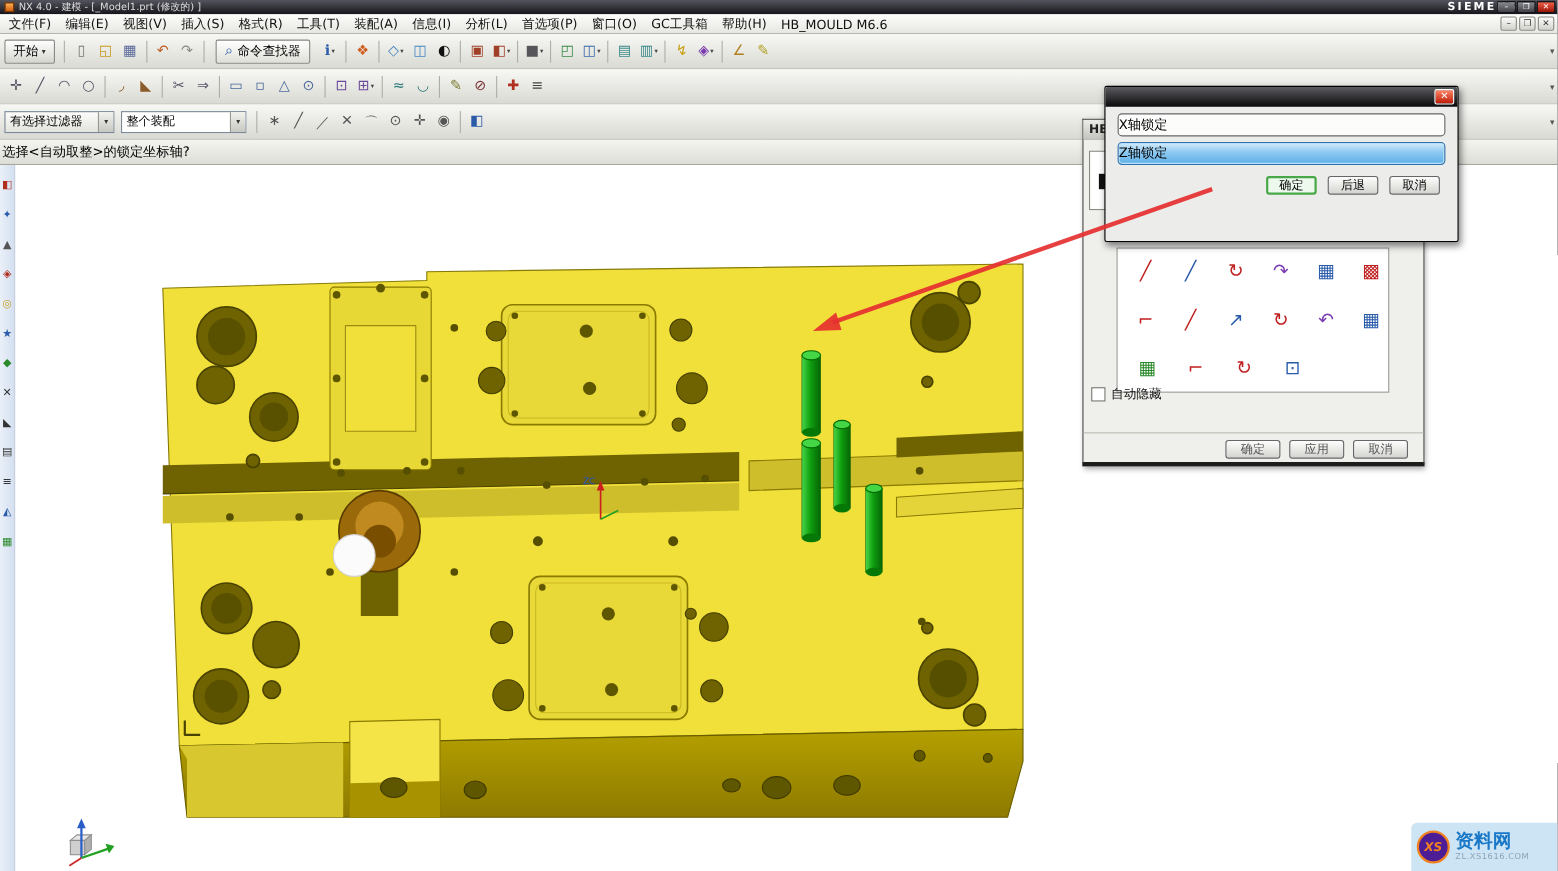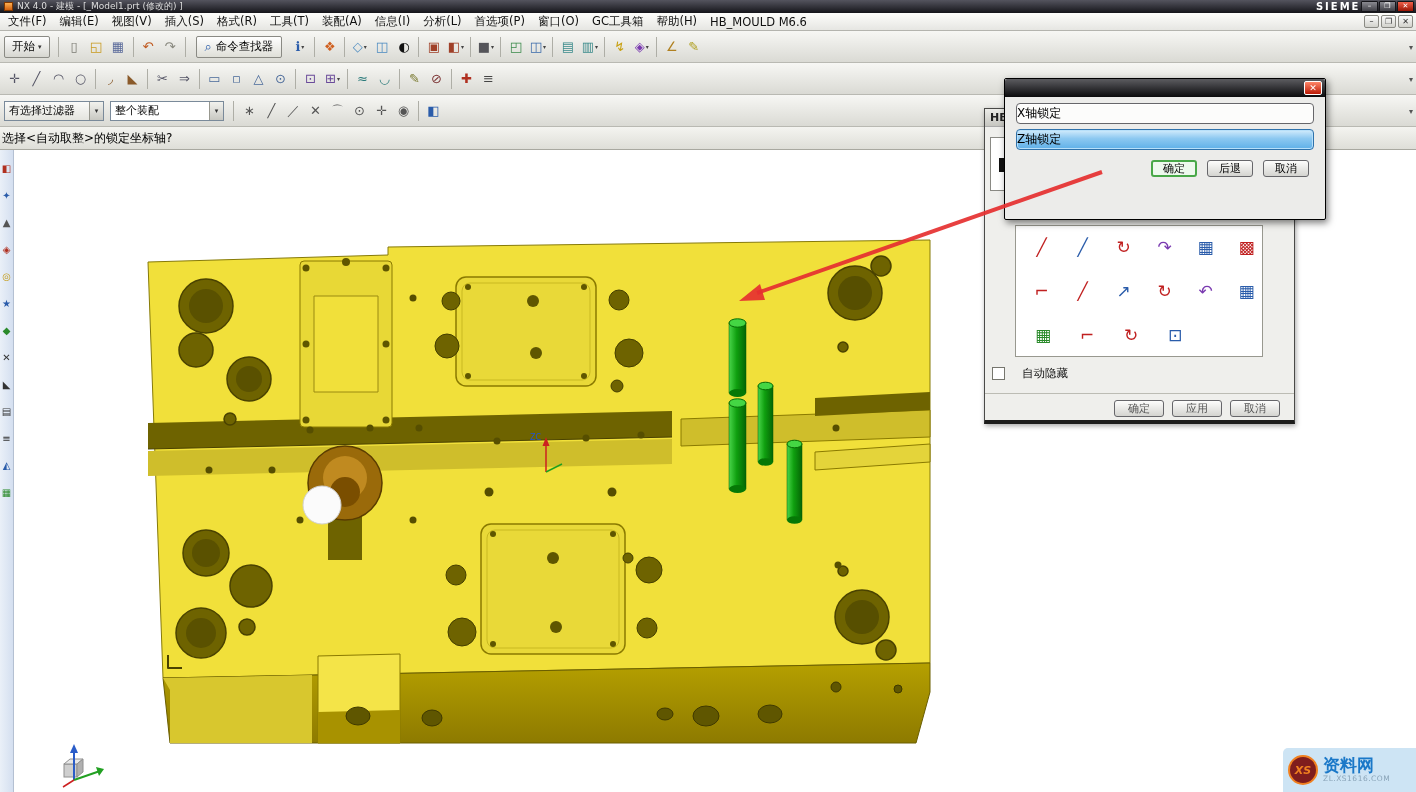--- a/index.html
+++ b/index.html
@@ -60,31 +60,31 @@
   .btn.ok-green{border:2px solid #48a848;background:#edf9ed;line-height:12px}
 
   
   .hb-panel{position:absolute;left:984px;top:108px;width:311px;height:316px;background:#efefec;border:1px solid #4a4a48;border-bottom:4px solid #1d1d1c;box-shadow:1px 2px 5px rgba(0,0,0,.35);z-index:20}
   .hb-head{height:18px;background:linear-gradient(#ecece8,#c6c6c0);font-size:11px;font-weight:bold;padding:2px 5px;color:#222;border-bottom:1px solid #aaa}
   .hb-preview{position:absolute;left:5px;top:28px;width:42px;height:54px;background:#fff;border:1px solid #8a8a84}
   .hb-preview .blk{position:absolute;left:8px;top:20px;width:14px;height:14px;background:#101010}
   .hb-grid{position:absolute;left:30px;top:116px;width:248px;height:132px;background:#fff;border:1px solid #98988f;padding:8px 4px;display:flex;flex-direction:column;justify-content:space-between}
   .grow{display:flex;gap:18px;padding-left:10px}
   .gicon{width:26px;height:26px;display:inline-flex;align-items:center;justify-content:center;font-size:17px;cursor:default}
-  .hb-autohide{position:absolute;left:7px;top:257px;display:flex;align-items:center;gap:17px;font-size:11.5px;color:#111}
+  .hb-autohide{position:absolute;left:7px;top:242px;display:flex;align-items:center;gap:5px;font-size:11.5px;color:#111}
   .cbx{width:13px;height:13px;background:#fff;border:1px solid #76766e}
   .hb-foot{position:absolute;left:0;right:0;top:284px;border-top:1px solid #bcbcb4;padding:6px 14px 0;display:flex;justify-content:flex-end;gap:8px}
   .hb-foot .btn{min-width:50px;color:#555}
 
   
   .arrow-overlay{position:absolute;inset:0;width:100%;height:100%;pointer-events:none;z-index:40}
 
   
   .watermark{position:absolute;right:0;bottom:0;width:133px;height:44px;background:#cde4f4;z-index:50;display:flex;align-items:center;padding:2px 5px;border-top-left-radius:5px}
-  .wm-logo{width:30px;height:30px;border-radius:50%;background:#7f1d1d;border:2px solid #f08020;color:#f08020;font-weight:bold;font-size:11px;font-style:italic;display:flex;align-items:center;justify-content:center;flex:0 0 auto}
+  .wm-logo{width:30px;height:30px;border-radius:50%;background:#4c1d95;border:2px solid #f08020;color:#f08020;font-weight:bold;font-size:11px;font-style:italic;display:flex;align-items:center;justify-content:center;flex:0 0 auto}
   .wm-text{margin-left:5px;line-height:1.05}
   .wm-site{color:#1a78c8;font-size:17px;font-weight:bold;white-space:nowrap}
   .wm-url{color:#8aa4b8;font-size:7.5px;letter-spacing:.5px}
 </style>
 </head>
 <body>
 
 <div class="window">
 
   <div class="titlebar">

